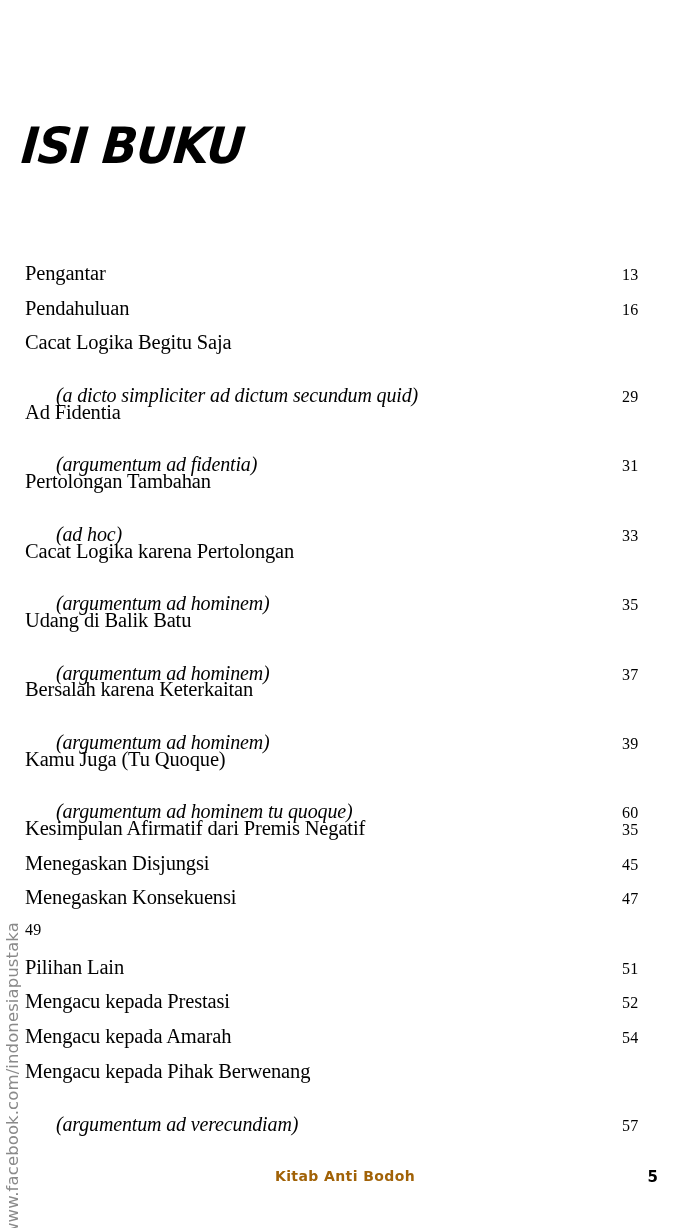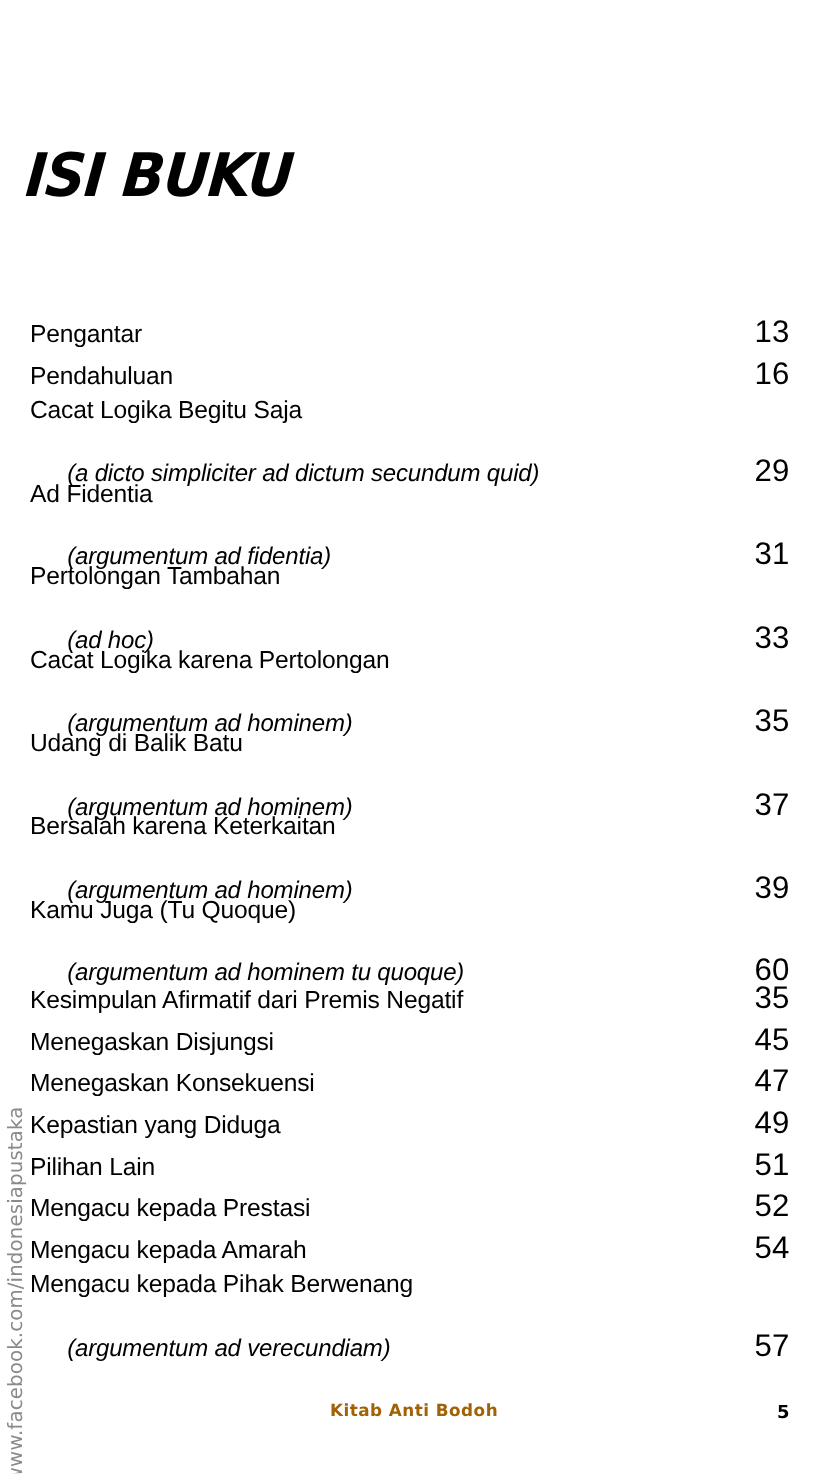--- a/index.html
+++ b/index.html
@@ -58,20 +58,21 @@
     transform-origin: left top;
     white-space: nowrap;
   }
 
   
   .toc-list {
     position: absolute;
     left: 0;
     top: 262px;
     width: 690px;
+    font-family: Liberation Serif, serif;
   }
 
   .toc-row {
     display: flex;
     align-items: baseline;
     height: 34.7px;
     padding-left: 25px;
     padding-right: 32px;
     box-sizing: border-box;
   }
@@ -87,22 +88,22 @@
   .toc-row.sub .toc-label {
     padding-left: 31px;
     font-style: italic;
     font-size: 20px;
     margin-top: 18px;
   }
 
   .toc-page {
     flex: 0 0 auto;
     width: 36px;
-    text-align: right;
-    font-size: 26px;
+    text-align: left;
+    font-size: 16px;
     line-height: 1.1;
     letter-spacing: 0.2px;
   }
 
   
   .footer {
     position: absolute;
     left: 0;
     top: 1168px;
     width: 690px;
@@ -210,21 +211,20 @@
       </div>
       <div class="toc-row">
         <span class="toc-label">Menegaskan Disjungsi</span>
         <span class="toc-page">45</span>
       </div>
       <div class="toc-row">
         <span class="toc-label">Menegaskan Konsekuensi</span>
         <span class="toc-page">47</span>
       </div>
       <div class="toc-row">
-        <span class="toc-label">Kepastian yang Diduga</span>
         <span class="toc-page">49</span>
       </div>
       <div class="toc-row">
         <span class="toc-label">Pilihan Lain</span>
         <span class="toc-page">51</span>
       </div>
       <div class="toc-row">
         <span class="toc-label">Mengacu kepada Prestasi</span>
         <span class="toc-page">52</span>
       </div>

